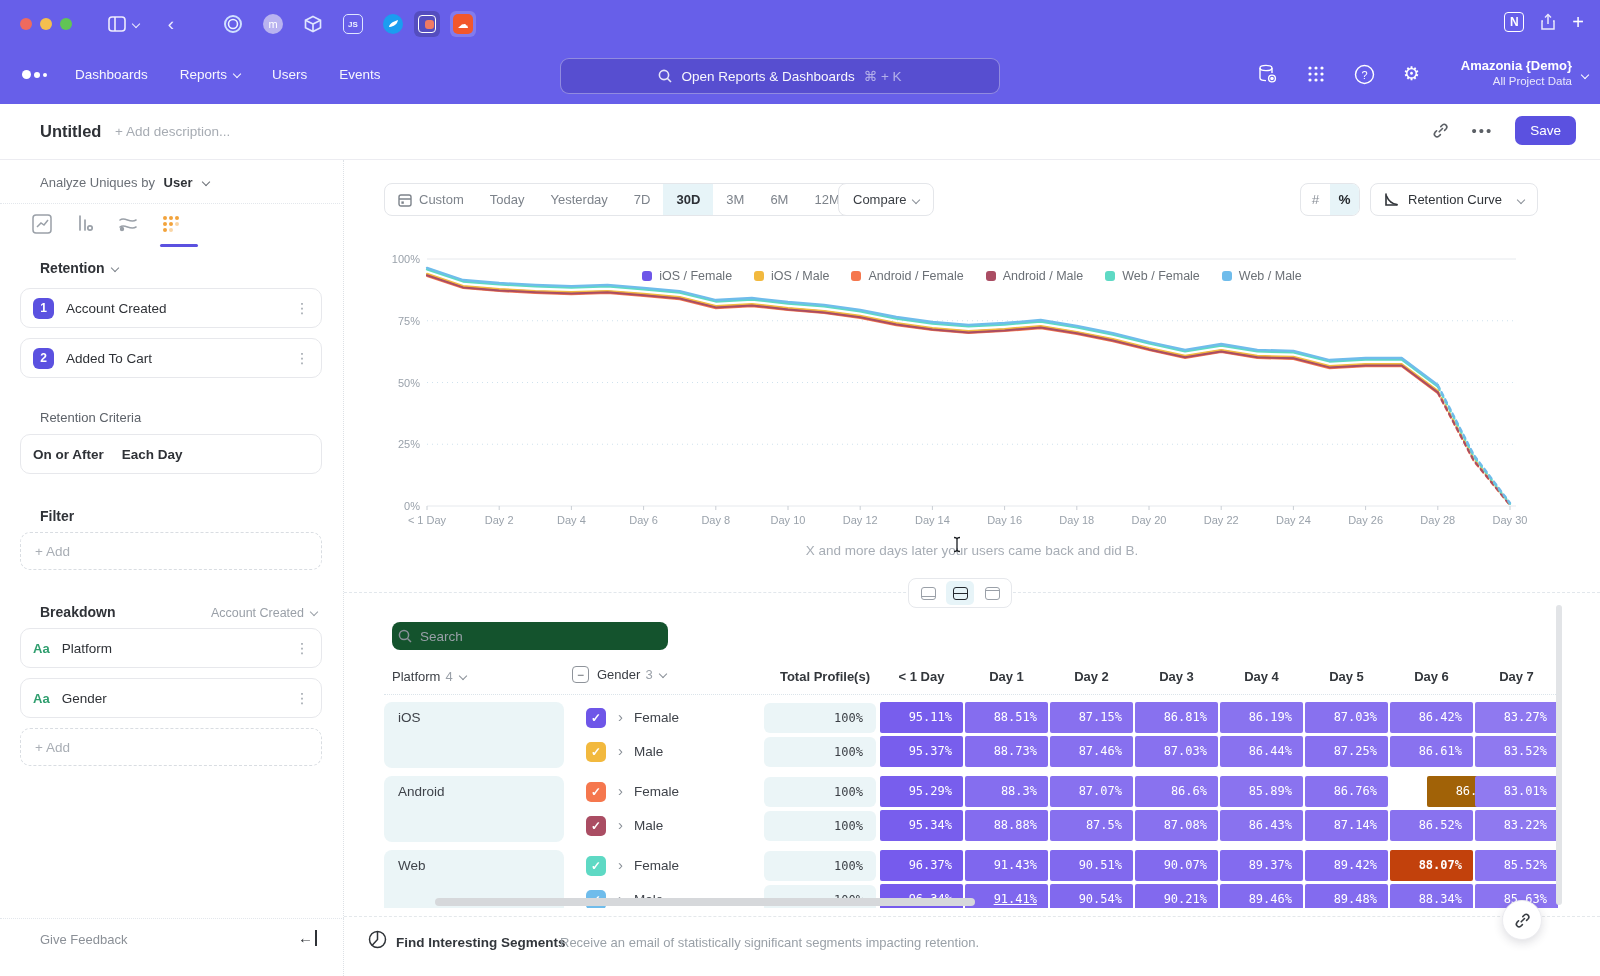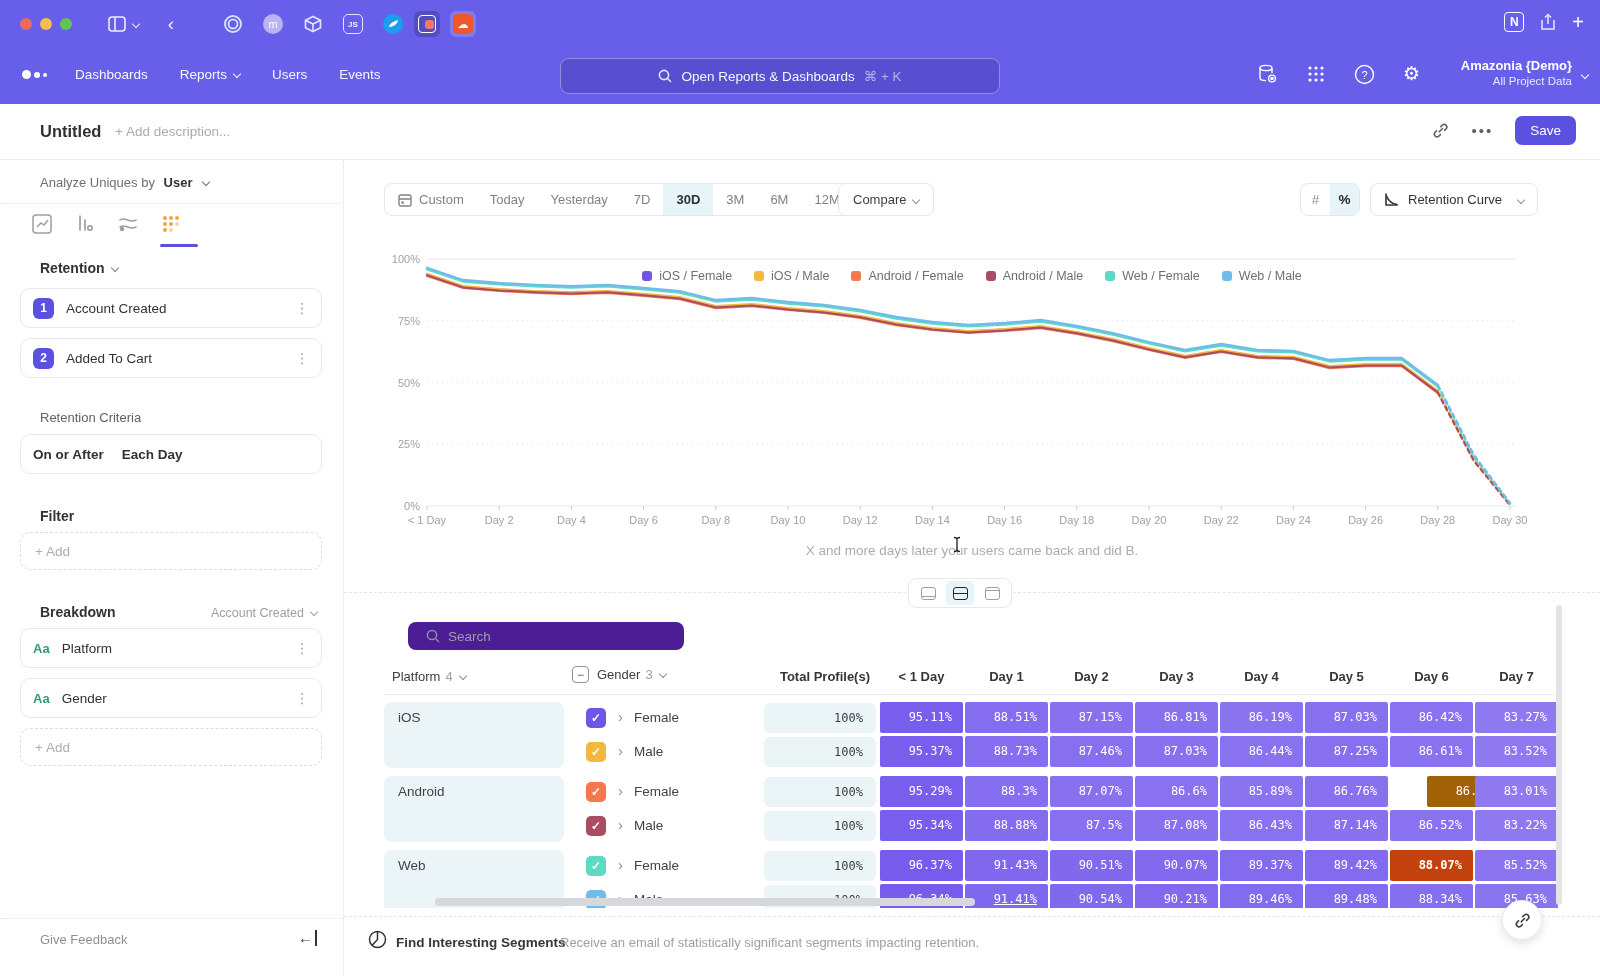--- a/index.html
+++ b/index.html
@@ -84,21 +84,21 @@
   .caption { position:absolute; left:0; top:383px; width:1256px; text-align:center; font-size:13.5px; color:#a7adb5; }
   .ibeam { position:absolute; left:608px; top:376px; }
 
   .mid-div { position:absolute; left:0; top:432px; width:1256px; border-top:1px dashed #e2e7ec; }
   .toggles { position:absolute; left:564px; top:418px; height:30px; background:#fff; border:1px solid #e6e8ec; border-radius:8px; display:flex; align-items:center; gap:4px; padding:0 5px; }
   .tgl { width:28px; height:24px; border-radius:5px; display:flex; align-items:center; justify-content:center; color:#9aa0a8; cursor:pointer; }
   .tgl.active { background:var(--activebg,#e7f4f8); color:#24282d; }
   .tgl .mini { width:15px; height:13px; border:1.6px solid currentColor; border-radius:3px; position:relative; }
   .tgl .mini i { position:absolute; left:0; right:0; border-top:1.6px solid currentColor; }
 
-  .tsearch { position:absolute; left:48px; top:462px; width:276px; height:28px; background:#4c1d95; border-radius:8px; display:flex; align-items:center; gap:8px; padding:0 18px; color:#99a0a8; font-size:13.5px;margin-left:16px; }
+  .tsearch { position:absolute; left:48px; top:462px; width:276px; height:28px; background:#14532d; border-radius:8px; display:flex; align-items:center; gap:8px; padding:0 6px; color:#99a0a8; font-size:13.5px; }
 
   .thead { position:absolute; left:40px; top:502px; width:1176px; height:32px; font-size:13px; color:#3a3e44; }
   .thead .ph { position:absolute; left:8px; top:7px; cursor:pointer; }
   .thead .gh { position:absolute; left:188px; top:4px; display:flex; align-items:center; gap:8px; cursor:pointer; }
   .cnt { color:#9aa0a8; margin-left:5px; }
   .minusbox { width:17px; height:17px; border:1.5px solid #8f949b; border-radius:4px; color:#5a5f66; font-size:12px; display:inline-flex; align-items:center; justify-content:center; }
   .thead .tph { position:absolute; left:380px; top:7px; width:112px; text-align:right; padding-right:6px; font-weight:700; color:#33373c; }
   .day-h { position:absolute; top:7px; width:83px; text-align:center; font-weight:700; color:#33373c; }
   .thead-div { position:absolute; left:40px; top:534px; width:1176px; border-top:1px dotted #dbe4ea; }
 

